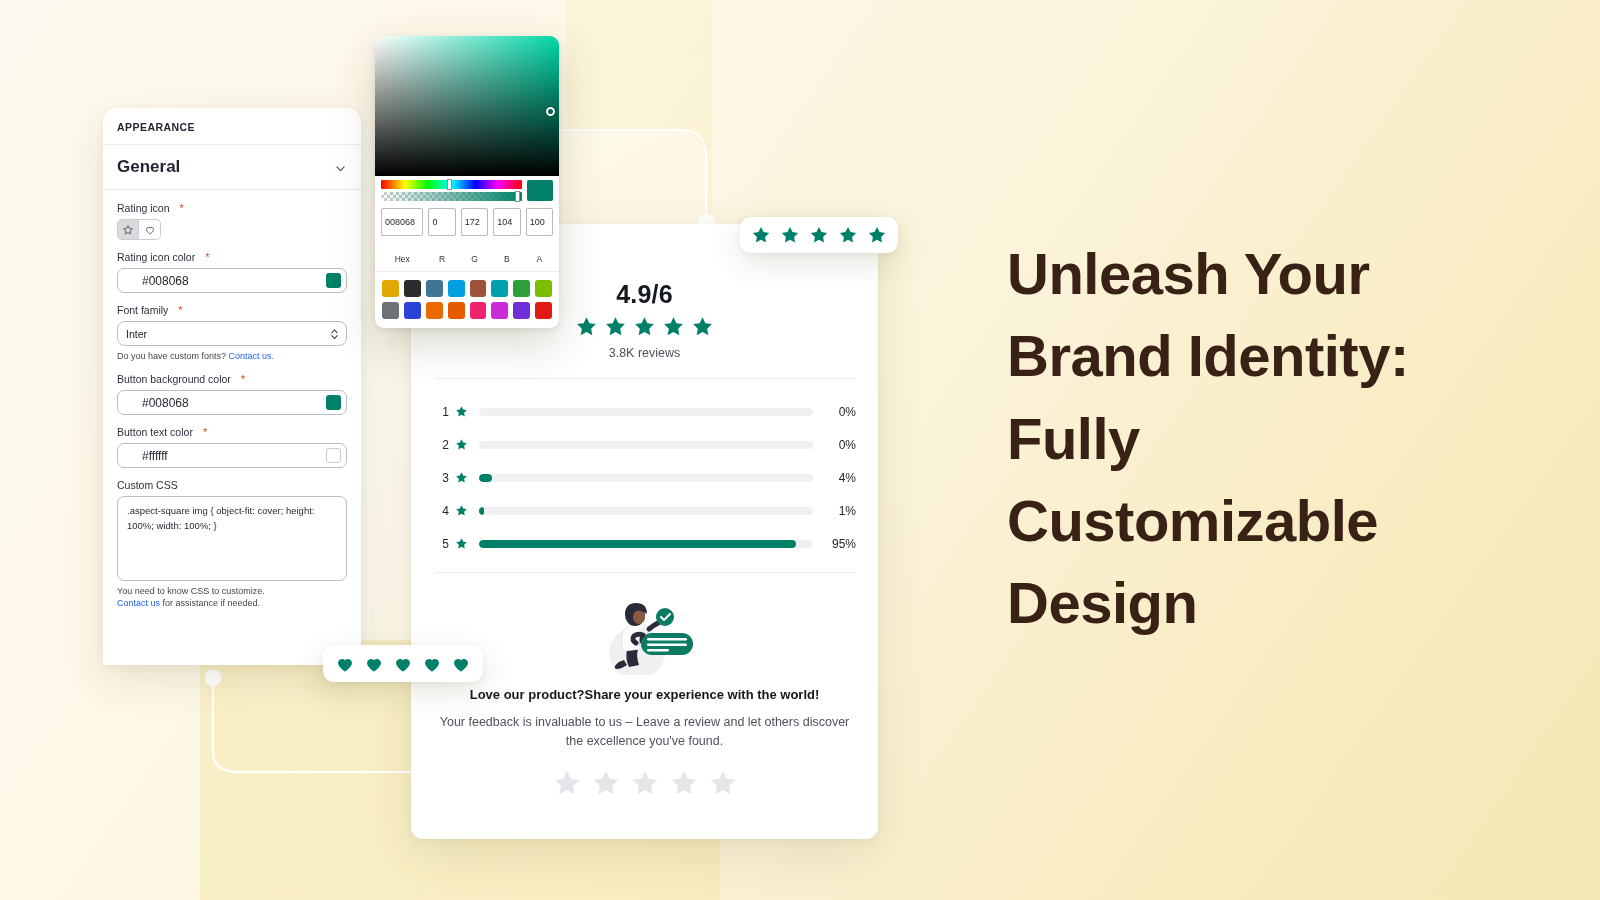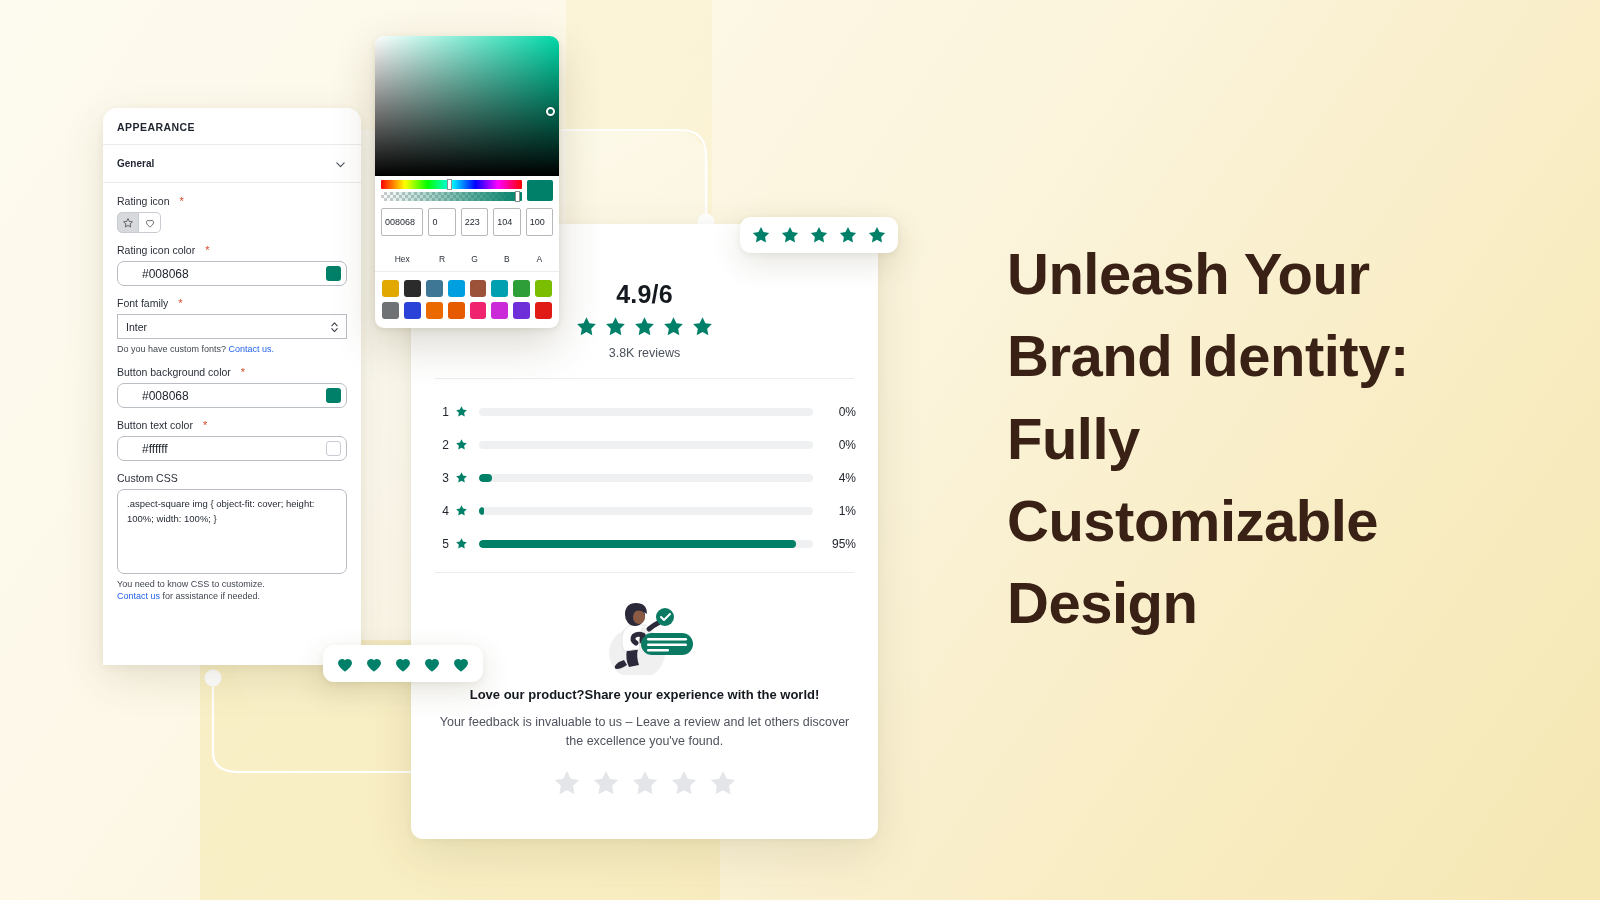--- a/index.html
+++ b/index.html
@@ -48,21 +48,21 @@
   }
   .sp-header-title {
     font-size: 10.5px; font-weight: bold; letter-spacing: .45px;
     color: #1f2430;
   }
   .sp-section {
     display: flex; align-items: center; justify-content: space-between;
     padding: 12px 14px 12px 14px;
     border-bottom: 1px solid #ebebeb;
   }
-  .sp-section-label { font-size: 10px; font-weight: bold; color: #1f2430; }
+  .sp-section-label { font-size: 17px; font-weight: bold; color: #1f2430; }
   .chev { width: 13px; height: 13px; color: #4a4f5c; }
   .sp-body { padding: 12px 14px 0 14px; }
   .field { margin-bottom: 11px; }
   .field-label {
     font-size: 10.5px; color: #2b303b; margin-bottom: 5px;
     display: flex; align-items: baseline; gap: 10px;
   }
   .req { color: #d9472b; font-size: 11px; line-height: 1; }
   .icon-toggle { display: flex; }
   .icon-toggle .seg {
@@ -79,21 +79,21 @@
     display: flex; align-items: center; justify-content: space-between;
     border: 1px solid #b9bdc4; border-radius: 7px;
     height: 25px; padding: 0 5px 0 8px; background: #fff;
   }
   .input-row .val { font-size: 12px; color: #22262f; margin-left: 16px; }
   .swatch-box { width: 15px; height: 15px; border-radius: 3px; }
   .swatch-box.outline { border: 1px solid #c8ccd2; background: #fff; }
 
   .select-row {
     display: flex; align-items: center; justify-content: space-between;
-    border: 1px solid #b9bdc4; border-radius: 0;
+    border: 1px solid #b9bdc4; border-radius: 8px;
     height: 25px; padding: 0 7px 0 8px; background: #fff;
   }
   .select-row .val { font-size: 10.5px; color: #22262f; }
   .stepper { width: 9px; height: 14px; color: #3b4049; }
 
   .hint { font-size: 9px; color: #41464f; margin-top: 4px; line-height: 1.35; }
   .link { color: #2563eb; }
 
   .css-area {
     border: 1px solid #b9bdc4; border-radius: 7px;
@@ -360,21 +360,21 @@
   <div class="picker-fields">
     <div class="pf hex">
       <div class="pf-input">008068</div>
       <div class="pf-label">Hex</div>
     </div>
     <div class="pf num">
       <div class="pf-input">0</div>
       <div class="pf-label">R</div>
     </div>
     <div class="pf num">
-      <div class="pf-input">223</div>
+      <div class="pf-input">172</div>
       <div class="pf-label">G</div>
     </div>
     <div class="pf num">
       <div class="pf-input">104</div>
       <div class="pf-label">B</div>
     </div>
     <div class="pf num">
       <div class="pf-input">100</div>
       <div class="pf-label">A</div>
     </div>

